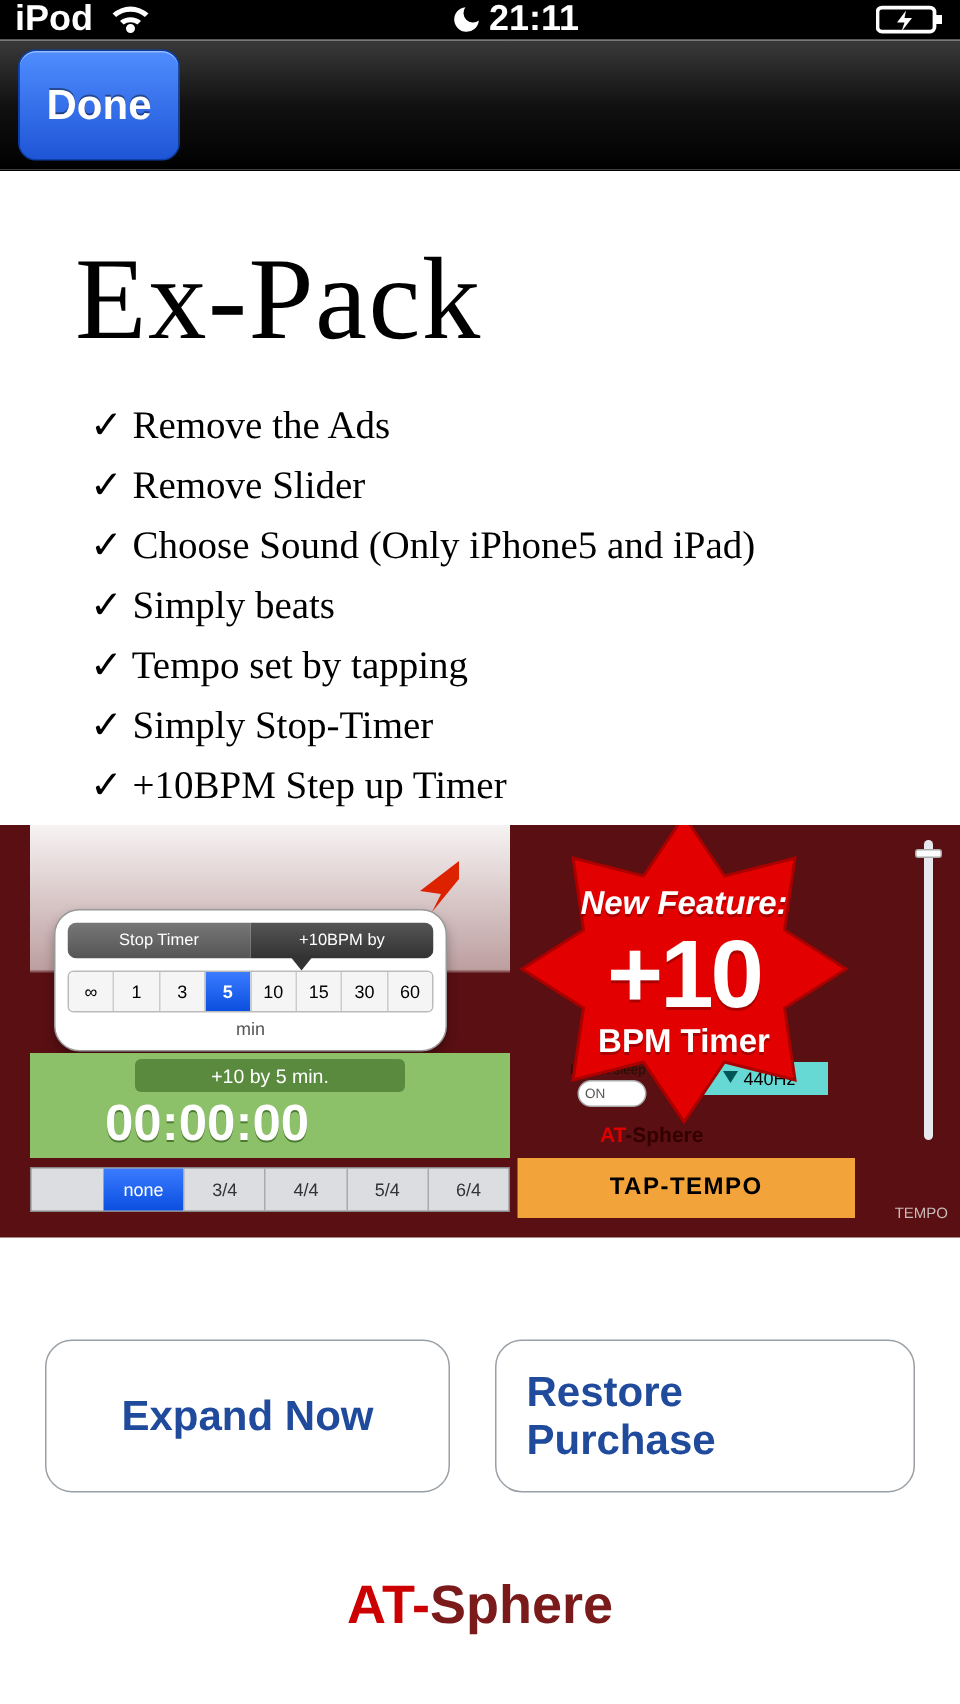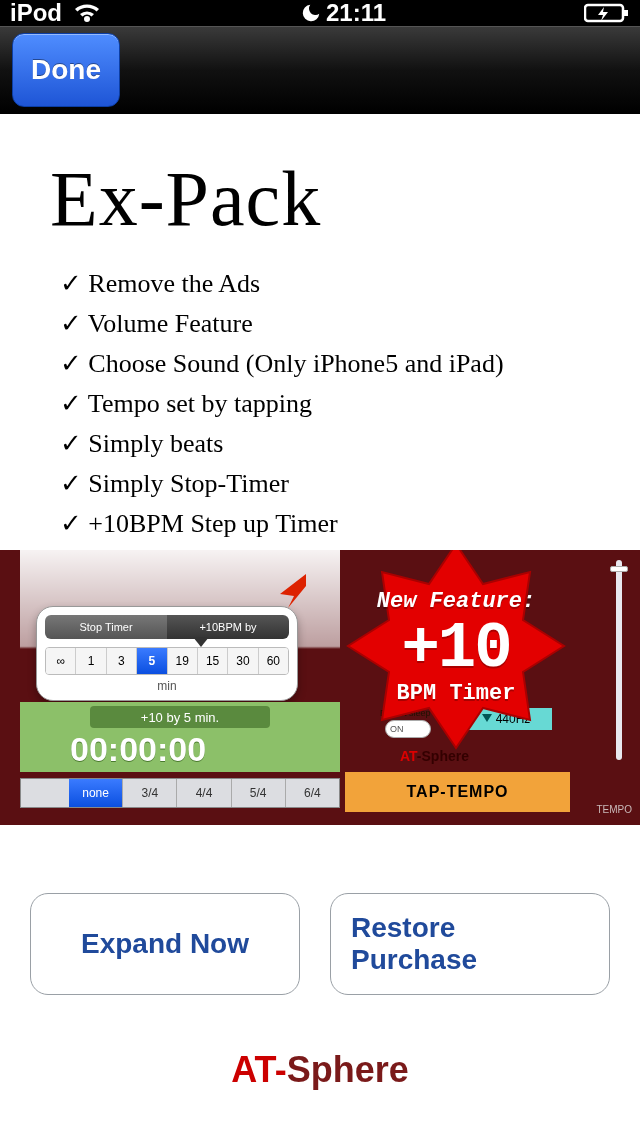--- a/index.html
+++ b/index.html
@@ -125,21 +125,21 @@
   .tempo-knob{position:absolute;right:12px;top:16px;width:18px;height:6px;background:#fff;border:1px solid #aaa;border-radius:2px;}
   .tempo-cap{position:absolute;right:8px;bottom:10px;font-size:10px;color:#c9b9b9;}
   
   .star-badge{
     position:absolute; left:346px; top:-12px; width:220px; height:220px;
     display:flex; align-items:center; justify-content:center;
   }
   .star-badge svg{position:absolute;inset:0;}
   .star-text{
     position:relative; color:#fff; text-align:center; font-weight:800;
-    font-family:Liberation Mono, monospace; line-height:1;
+    font-family:Liberation Sans, sans-serif; line-height:1;
     text-shadow:0 2px 0 rgba(0,0,0,.25);
   }
   .star-text .nf{font-size:22px; font-style:italic; display:block; margin-bottom:4px;}
   .star-text .p10{font-size:64px; display:block; letter-spacing:-2px;}
   .star-text .bt{font-size:22px; display:block; margin-top:2px;}
   
   .btn-row{
     display:flex; gap:30px; justify-content:center; margin-top:68px;
   }
   .pill-btn{
@@ -187,43 +187,43 @@
 </div>
 
 <div class="nav-bar">
   <div class="done-btn">Done</div>
 </div>
 
 <div class="content">
   <div class="big-title">Ex-Pack</div>
   <ul class="feature-list">
     <li>Remove the Ads</li>
-    <li>Volume Feature</li>
+    <li>Remove Slider</li>
     <li>Choose Sound (Only iPhone5 and iPad)</li>
+    <li>Simply beats</li>
     <li>Tempo set by tapping</li>
-    <li>Simply beats</li>
     <li>Simply Stop-Timer</li>
     <li>+10BPM Step up Timer</li>
   </ul>
 
   <div class="promo">
     <div class="promo-left"></div>
 
     <div class="popover">
       <div class="seg-top">
         <div class="seg-stop">Stop Timer</div>
         <div class="seg-10">+10BPM by</div>
       </div>
       <div class="arrow"></div>
       <div class="picker">
         <div>∞</div>
         <div>1</div>
         <div>3</div>
         <div class="sel">5</div>
-        <div>19</div>
+        <div>10</div>
         <div>15</div>
         <div>30</div>
         <div>60</div>
       </div>
       <div class="min-label">min</div>
     </div>
 
     <div class="ribbon">
       <svg viewBox="0 0 26 34">
           <path fill="#d20" d="M26 0L0 20l14 2-6 12L26 12V0z"></path>

